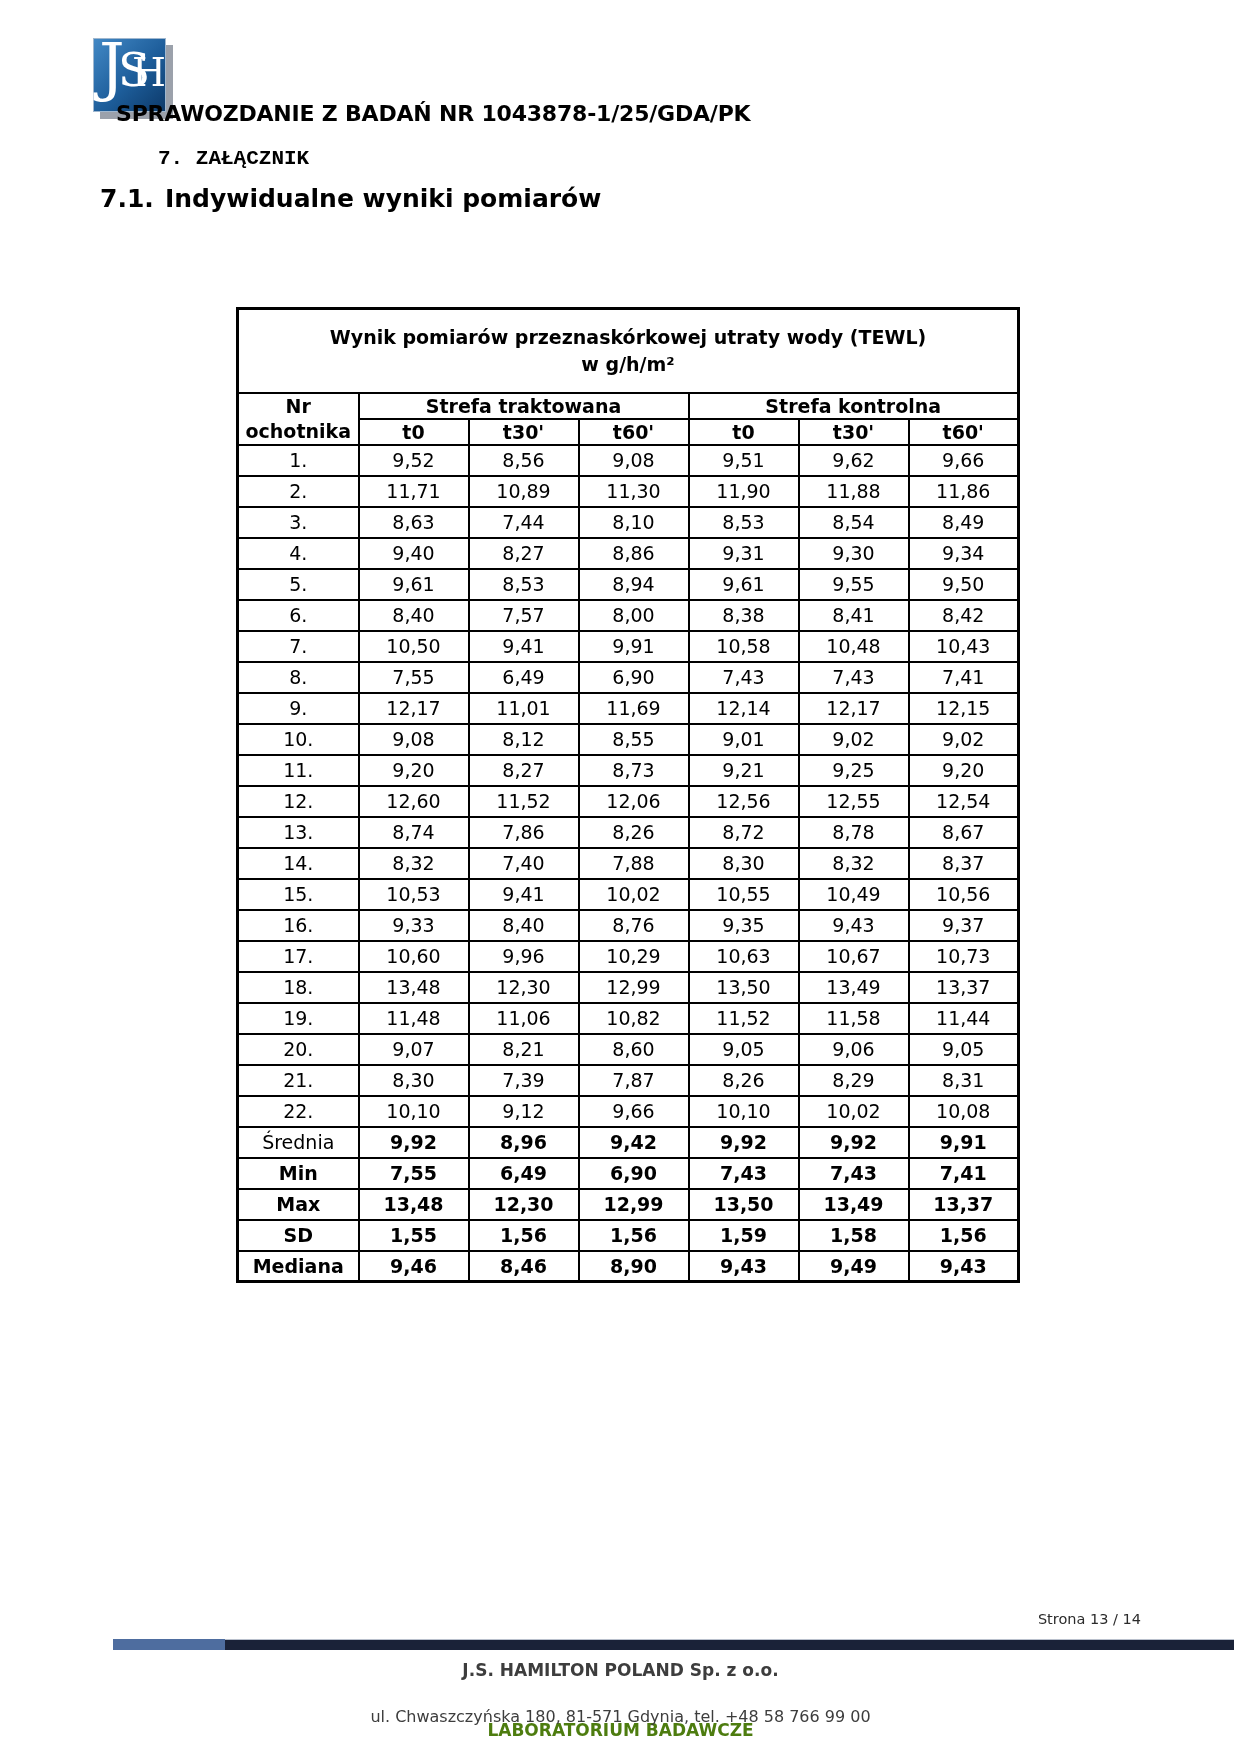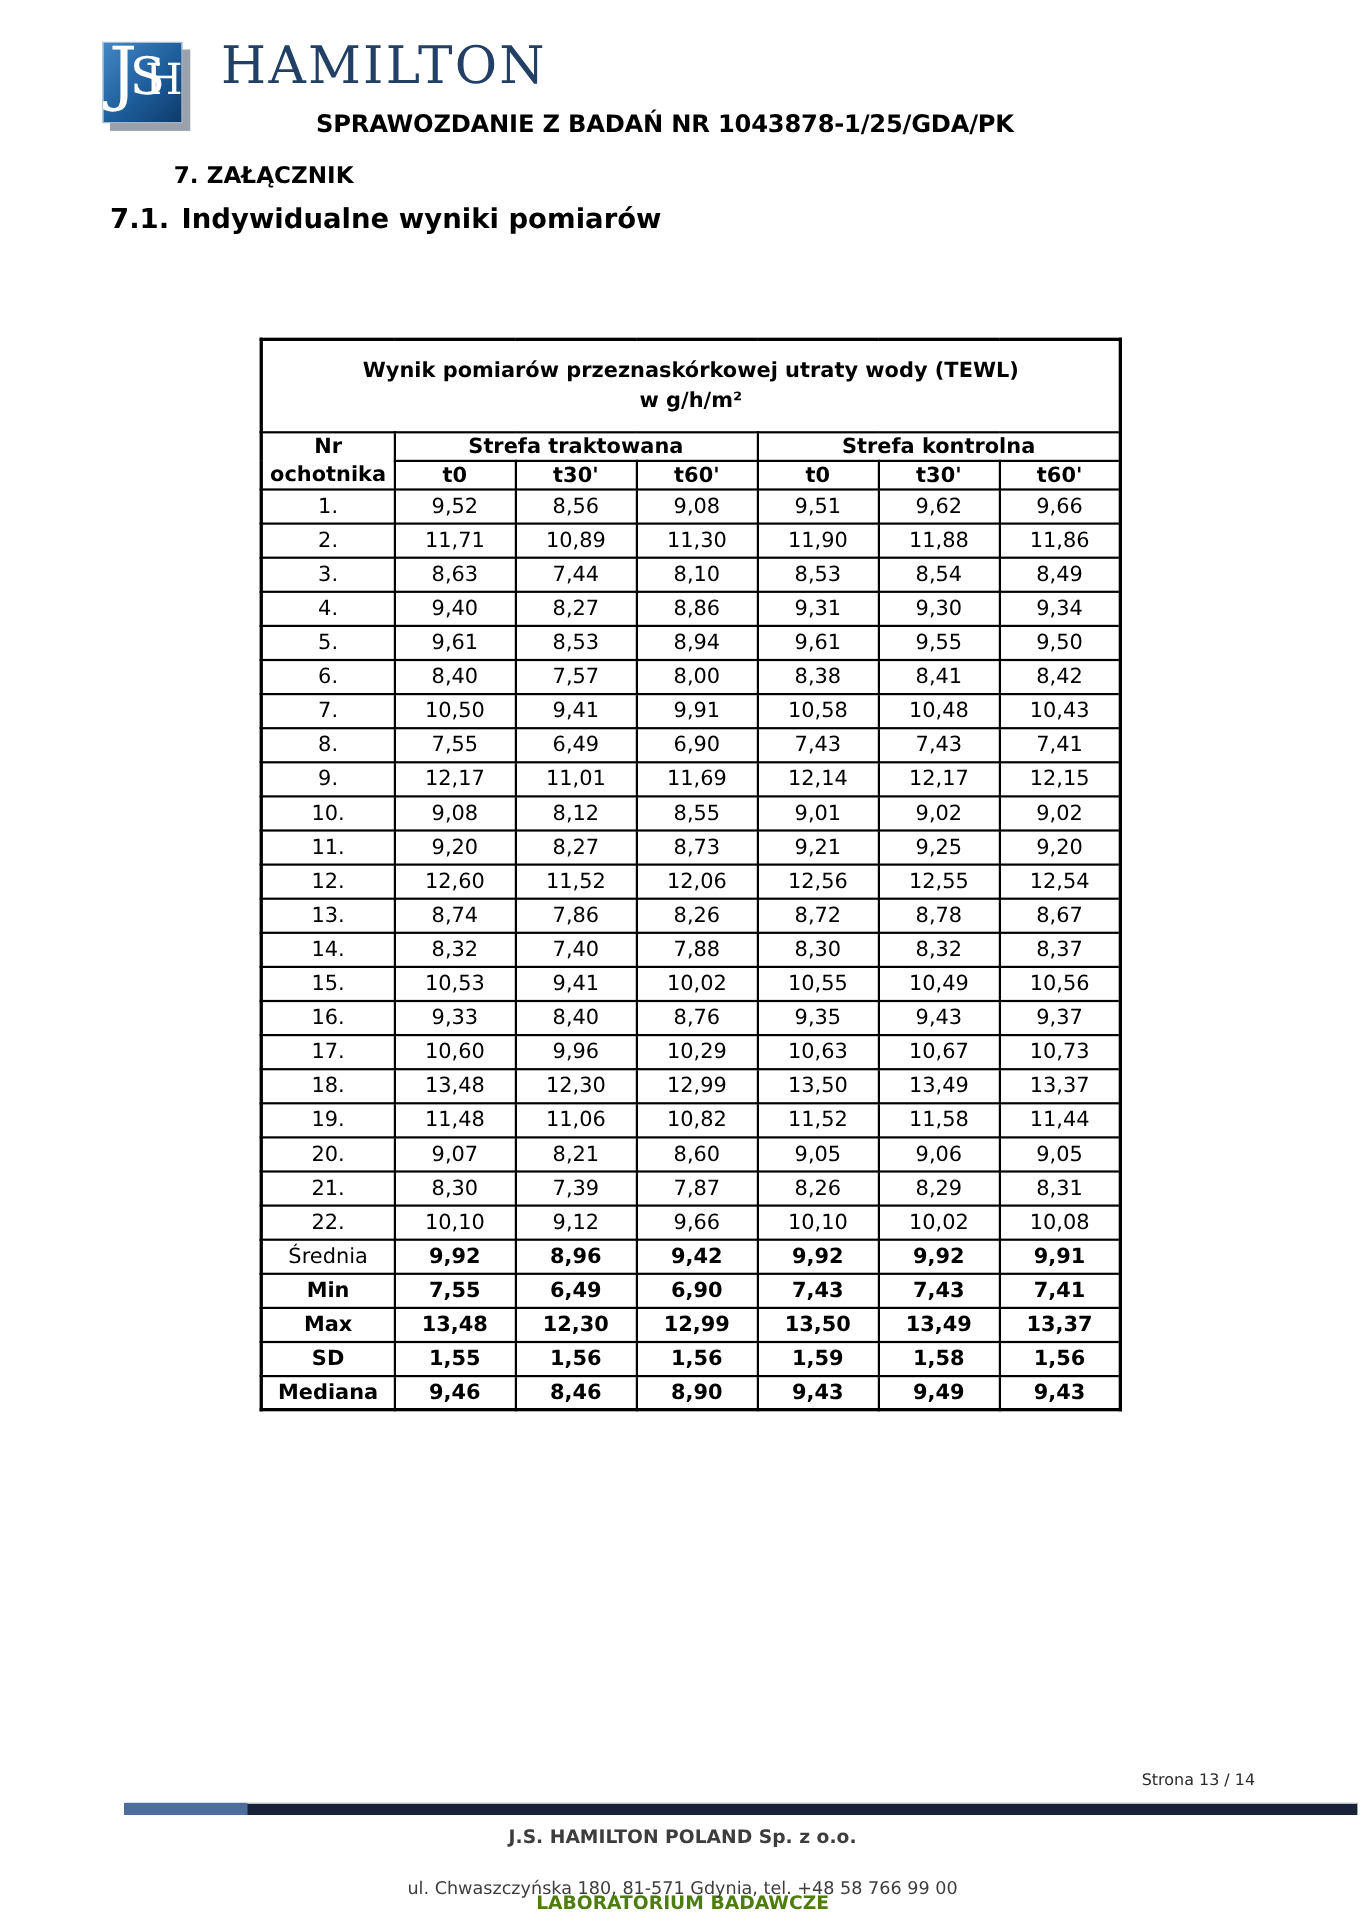--- a/index.html
+++ b/index.html
@@ -20,24 +20,24 @@
   .logo-j { left:5px;  top:-4px; font-size:64px; }
   .logo-s { left:24px; top:7px;  font-size:47px; }
   .logo-h { left:38px; top:14px; font-size:39px; }
   .brand {
     position:absolute; left:201px; top:32px;
     font-family:"DejaVu Serif", serif; font-size:47px; letter-spacing:2px; color:#223f66;
   }
 
   
   .report-title {
-    position:absolute; left:84px; top:101px; width:1041px; text-align:center;
+    position:absolute; left:116px; top:101px; width:1041px; text-align:left;
     font-size:22px; font-weight:bold; letter-spacing:-0.2px;
   }
-  .section-heading { position:absolute; left:158px; top:147px; font-size:21px; font-weight:bold; }
+  .section-heading { position:absolute; left:158px; top:147px; font-size:21px; font-weight:bold;font-family:Liberation Mono, monospace; }
   .subsection-heading { position:absolute; left:100px; top:184px; font-size:25px; font-weight:bold; display:flex; }
   .subsection-number { width:65px; }
 
   .caption-para {
     position:absolute; left:100px; top:218px; width:1042px;
     font-size:19.5px; line-height:31px; text-align:justify; color:#111;
   }
   .caption-para sup { font-size:12px; vertical-align:super; line-height:0; }
 
   
@@ -68,21 +68,20 @@
 <body>
 
 <div class="page">
 
   <div class="logo-shadow"></div>
   <div class="logo-box">
     <span class="logo-j">J</span>
     <span class="logo-s">S</span>
     <span class="logo-h">H</span>
   </div>
-  <div class="brand">HAMILTON</div>
 
   <div class="report-title">SPRAWOZDANIE Z BADAŃ NR 1043878-1/25/GDA/PK</div>
   <div class="section-heading">7. ZAŁĄCZNIK</div>
   <div class="subsection-heading">
     <span class="subsection-number">7.1.</span>
     <span>Indywidualne wyniki pomiarów</span>
   </div>
 
 
   <div class="tbl-wrap">

